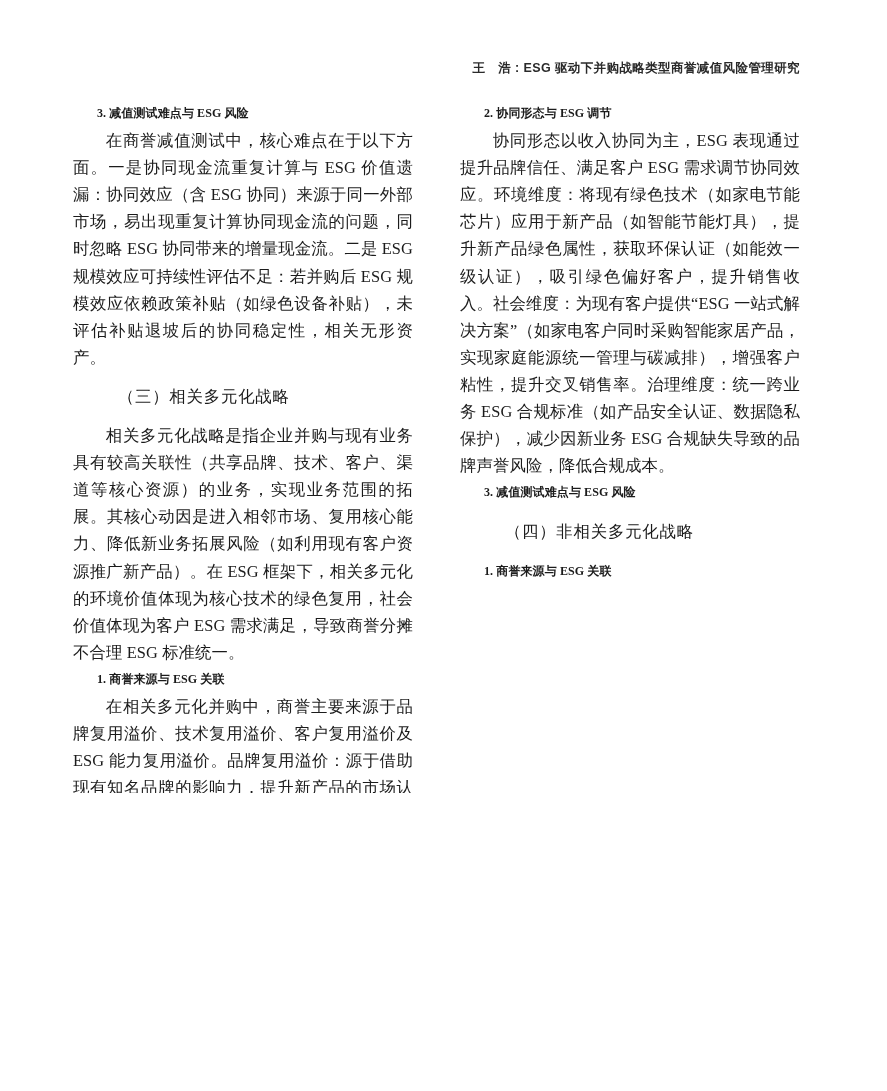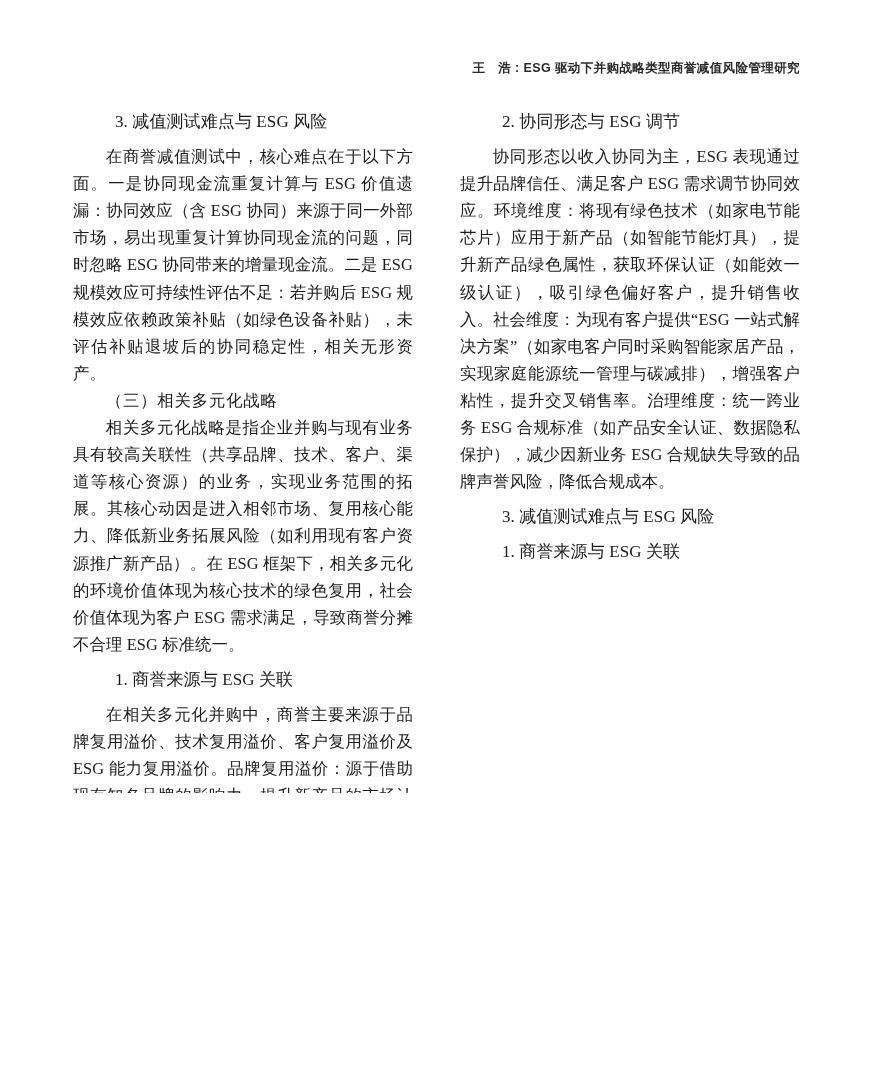--- a/index.html
+++ b/index.html
@@ -50,28 +50,29 @@
     margin: 0;
     font-size: 16.4px;
     line-height: 27.1px;
     text-align: justify;
     text-justify: inter-ideograph;
     text-indent: 2em;
     letter-spacing: 0.1px;
     word-break: break-all;
   }
   p.heading {
-    margin: 8px;
-    font-size: 17px;
+    margin: 0;
+    font-size: 12px;
     line-height: 27.1px;
     text-indent: 2em;
     letter-spacing: 0.1px;
+    font-weight: bold;
   }
   p.heading-kai {
-    margin: 0;
+    margin: 12px;
     font-size: 16.4px;
     line-height: 27.1px;
     text-indent: 2em;
     letter-spacing: 0.8px;
     font-family: Liberation Sans, sans-serif;
     font-style: normal;
   }
 
   
   .watermark {
@@ -158,20 +159,21 @@
       <p class="heading-kai">（三）相关多元化战略</p>
       <p class="para">相关多元化战略是指企业并购与现有业务具有较高关联性（共享品牌、技术、客户、渠道等核心资源）的业务，实现业务范围的拓展。其核心动因是进入相邻市场、复用核心能力、降低新业务拓展风险（如利用现有客户资源推广新产品）。在 ESG 框架下，相关多元化的环境价值体现为核心技术的绿色复用，社会价值体现为客户 ESG 需求满足，导致商誉分摊不合理 ESG 标准统一。</p>
       <p class="heading">1. 商誉来源与 ESG 关联</p>
       <p class="para">在相关多元化并购中，商誉主要来源于品牌复用溢价、技术复用溢价、客户复用溢价及 ESG 能力复用溢价。品牌复用溢价：源于借助现有知名品牌的影响力，提升新产品的市场认可度，若品牌具备 ESG 属性（如“绿色家电品牌”“负责任消费品牌”），则品牌复用溢价中包含“ESG 品牌延伸溢价”（如消费者对品牌的 ESG 信任延伸至新产品）。技术复用溢价：源于将现有技术应用于新产品研发，减少研发投入，若现有技术具备绿色属性（如节能技术、环保材料研发技术），则技术复用溢价中包含“绿色技术溢价”（如新产品因节能属性获取政策补贴）。客户复用溢价：源于利用现有客户资源推广新产品，降低市场开拓成本，若现有客户具有 ESG 偏好，则客户复用溢价中包含“ESG 客户溢价”（如客户为绿色产品支付更高价格）。ESG 能力复用溢价：源于跨业务 ESG 能力共享（如将家电业务的 ESG 合规团队、绿色供应链管理经验应用于智能家居业务），减少新业务 ESG 建设成本，降低合规风险。</p>
     </div>
 
     <div class="col">
       <p class="heading">2. 协同形态与 ESG 调节</p>
       <p class="para">协同形态以收入协同为主，ESG 表现通过提升品牌信任、满足客户 ESG 需求调节协同效应。环境维度：将现有绿色技术（如家电节能芯片）应用于新产品（如智能节能灯具），提升新产品绿色属性，获取环保认证（如能效一级认证），吸引绿色偏好客户，提升销售收入。社会维度：为现有客户提供“ESG 一站式解决方案”（如家电客户同时采购智能家居产品，实现家庭能源统一管理与碳减排），增强客户粘性，提升交叉销售率。治理维度：统一跨业务 ESG 合规标准（如产品安全认证、数据隐私保护），减少因新业务 ESG 合规缺失导致的品牌声誉风险，降低合规成本。</p>
       <p class="heading">3. 减值测试难点与 ESG 风险</p>
+      <p class="heading-kai">（四）非相关多元化战略</p>
       <p class="heading">1. 商誉来源与 ESG 关联</p>
 
     </div>
   </div>
 
   <div class="watermark">
     <span class="wm-icon">
       <span class="b1"></span>
       <span class="b2"></span>
     </span>

